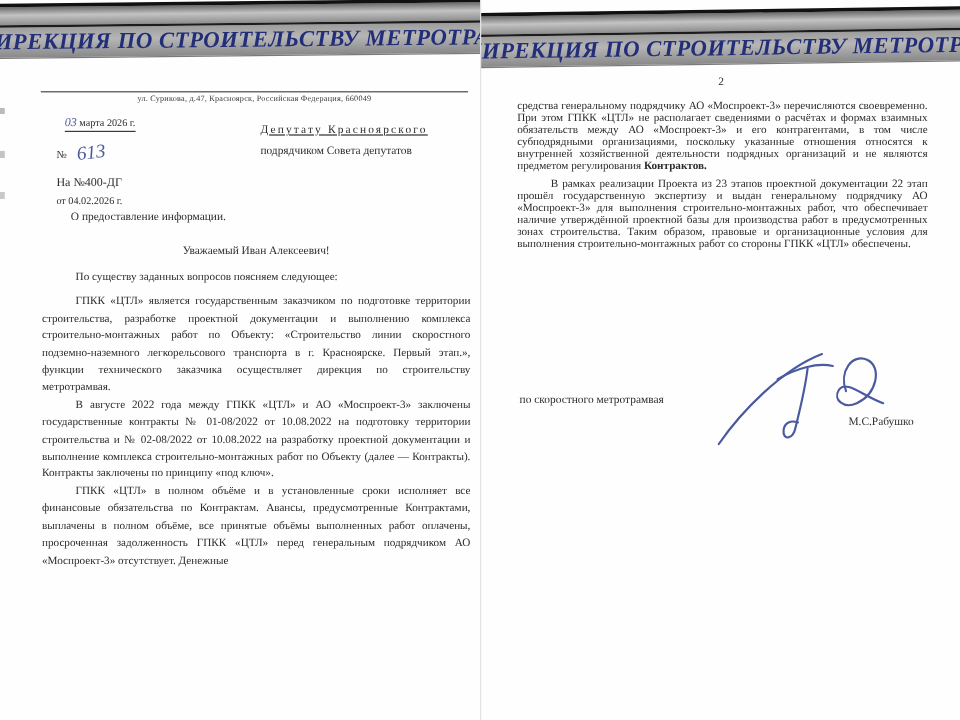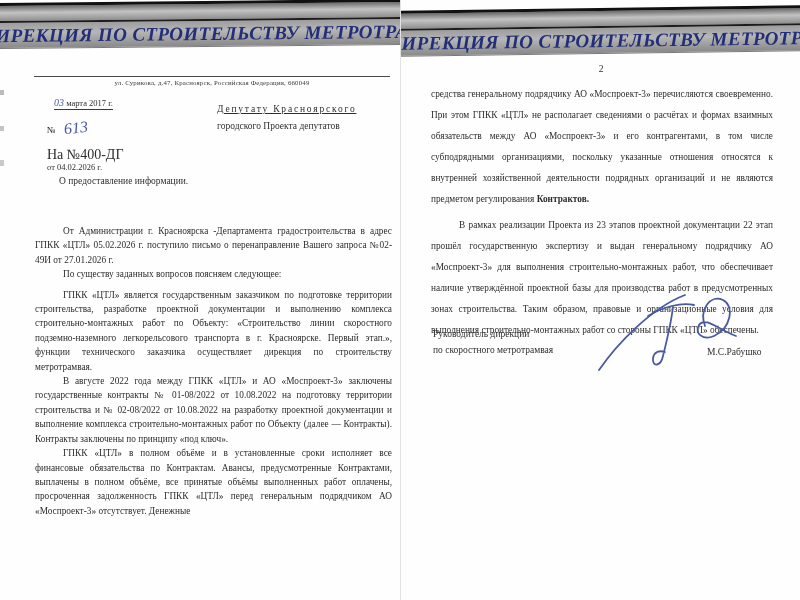--- a/index.html
+++ b/index.html
@@ -57,21 +57,21 @@
     font-size:8.5px; color:#2e2e2e;
     border-bottom:1px solid #3a3a3a; padding-bottom:1px;
   }
   .hand { font-style:italic; color:#4a5aa0; }
   .date-line .hand { font-size:10px; }
   .num-row { position:absolute; top:119px; left:47px; font-size:9px; color:#2e2e2e; }
   .num-row .hand {
     font-size:16px; display:inline-block;
     transform:rotate(-6deg); margin-left:8px;
   }
-  .ref-1 { position:absolute; top:147px; left:47px; font-size:14px; color:#2e2e2e; }
+  .ref-1 { position:absolute; top:147px; left:47px; font-size:10px; color:#2e2e2e; }
   .ref-2 { position:absolute; top:162px; left:47px; font-size:8.5px; color:#2e2e2e; }
   .addressee {
     position:absolute; top:101px; left:217px; width:165px;
     font-size:9.5px; color:#2e2e2e; line-height:16.5px;
   }
   .addressee .sp { letter-spacing:1.8px;text-decoration:underline; }
   .subject { position:absolute; top:176px; left:59px; font-size:9.5px; color:#2e2e2e; }
   .greeting {
     position:absolute; top:205px; left:35px; width:357px;
     text-align:center; font-size:9.5px; color:#2e2e2e;
@@ -83,21 +83,21 @@
   .body-1 p, .body-2 p { margin:0; text-indent:28px; }
   .body-1 p.gap-above { margin-top:6px; }
 
   
   .pagenum {
     position:absolute; top:64px; left:28px; width:344px;
     text-align:center; font-size:9.5px; color:#2e2e2e;
   }
   .body-2 {
     position:absolute; top:84px; left:30px; width:342px;
-    font-size:9.3px; line-height:21px; color:#2c2c2c; text-align:justify;
+    font-size:9.3px; line-height:10px; color:#2c2c2c; text-align:justify;
   }
   .body-2 p.no-indent { text-indent:0; }
   .body-2 p.gap-above { margin-top:5px; }
   .body-2 b { font-weight:bold; }
 
   .sig-title {
     position:absolute; top:326px; left:32px;
     font-size:9.5px; line-height:16px; color:#2e2e2e;
   }
   .sig-name {
@@ -124,36 +124,36 @@
       <div class="band-text">
         <span>ДИРЕКЦИЯ ПО СТРОИТЕЛЬСТВУ МЕТРОТРАМВАЯ</span>
       </div>
     </div>
 
     <div class="edge-marks"></div>
 
     <div class="addr-rule"></div>
     <div class="addr-line">ул. Сурикова, д.47, Красноярск, Российская Федерация, 660049</div>
 
-    <div class="date-line"><span class="hand">03</span> <span>марта 2017 г.</span></div>
+    <div class="date-line"><span class="hand">03</span> <span>марта 2026 г.</span></div>
 
     <div class="num-row"><span>№</span><span class="hand">613</span></div>
 
     <div class="ref-1">На №400-ДГ</div>
     <div class="ref-2">от 04.02.2026 г.</div>
 
     <div class="addressee">
       <div class="sp">Депутату Красноярского</div>
-      <div>городского Проекта депутатов</div>
+      <div>подрядчиком Совета депутатов</div>
     </div>
 
     <div class="subject">О предоставление информации.</div>
+    <div class="greeting">Уважаемый Иван Алексеевич!</div>
 
     <div class="body-1">
-      <p>От Администрации г. Красноярска -Департамента градостроительства в адрес ГПКК «ЦТЛ» 05.02.2026 г. поступило письмо о перенаправление Вашего запроса №02-49И от 27.01.2026 г.</p>
       <p>По существу заданных вопросов поясняем следующее:</p>
       <p class="gap-above">ГПКК «ЦТЛ» является государственным заказчиком по подготовке территории строительства, разработке проектной документации и выполнению комплекса строительно-монтажных работ по Объекту: «Строительство линии скоростного подземно-наземного легкорельсового транспорта в г. Красноярске. Первый этап.», функции технического заказчика осуществляет дирекция по строительству метротрамвая.</p>
       <p>В августе 2022 года между ГПКК «ЦТЛ» и АО «Моспроект-3» заключены государственные контракты № 01-08/2022 от 10.08.2022 на подготовку территории строительства и № 02-08/2022 от 10.08.2022 на разработку проектной документации и выполнение комплекса строительно-монтажных работ по Объекту (далее — Контракты). Контракты заключены по принципу «под ключ».</p>
       <p>ГПКК «ЦТЛ» в полном объёме и в установленные сроки исполняет все финансовые обязательства по Контрактам. Авансы, предусмотренные Контрактами, выплачены в полном объёме, все принятые объёмы выполненных работ оплачены, просроченная задолженность ГПКК «ЦТЛ» перед генеральным подрядчиком АО «Моспроект-3» отсутствует. Денежные</p>
     </div>
   </div>
 
   <div class="page page-2">
 
     <div class="banner">
@@ -164,21 +164,20 @@
     </div>
 
     <div class="pagenum">2</div>
 
     <div class="body-2">
       <p class="no-indent"><span>средства генеральному подрядчику АО «Моспроект-3» перечисляются своевременно. При этом ГПКК «ЦТЛ» не располагает сведениями о расчётах и формах взаимных обязательств между АО «Моспроект-3» и его контрагентами, в том числе субподрядными организациями, поскольку указанные отношения относятся к внутренней хозяйственной деятельности подрядных организаций и не являются предметом регулирования </span><b>Контрактов.</b></p>
       <p class="gap-above">В рамках реализации Проекта из 23 этапов проектной документации 22 этап прошёл государственную экспертизу и выдан генеральному подрядчику АО «Моспроект-3» для выполнения строительно-монтажных работ, что обеспечивает наличие утверждённой проектной базы для производства работ в предусмотренных зонах строительства. Таким образом, правовые и организационные условия для выполнения строительно-монтажных работ со стороны ГПКК «ЦТЛ» обеспечены.</p>
     </div>
 
     <div class="sig-title">
-      <div>Руководитель дирекции</div>
       <div>по скоростного метротрамвая</div>
     </div>
 
     <div class="sig-mark">
       <svg width="150" height="95" viewBox="0 0 150 95" xmlns="http://www.w3.org/2000/svg">
         <g fill="none" stroke="#4a5aa0" stroke-width="1.8" stroke-linecap="round">
           <path d="M6,84 C24,58 58,22 92,9"></path>
           <path d="M55,30 C70,21 88,16 101,19"></path>
           <path d="M80,21 C78,38 74,54 70,70 C68,80 59,82 60,72 C61,66 66,64 72,66"></path>
           <path d="M112,40 C106,24 117,8 130,14 C142,20 138,42 121,50 C110,55 101,47 106,39 C112,30 126,44 143,50"></path>

